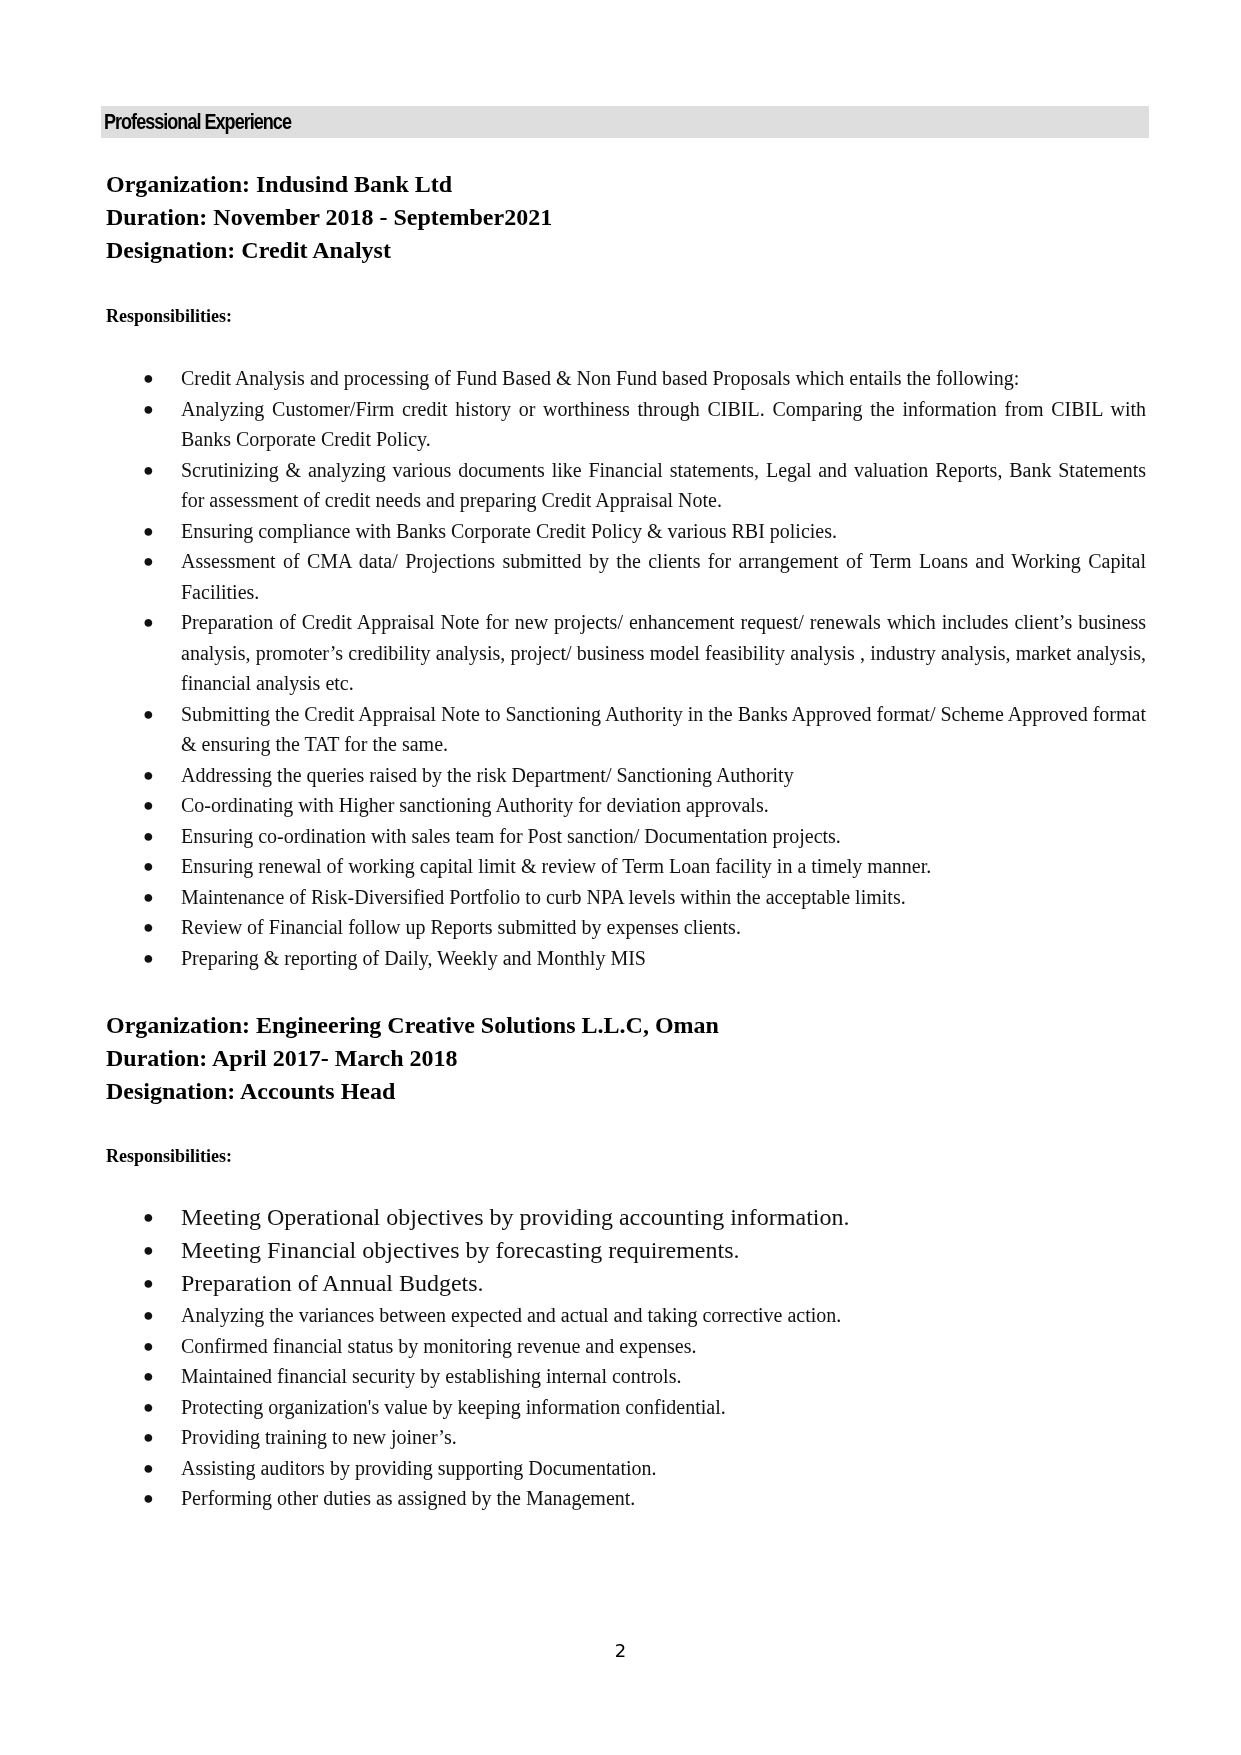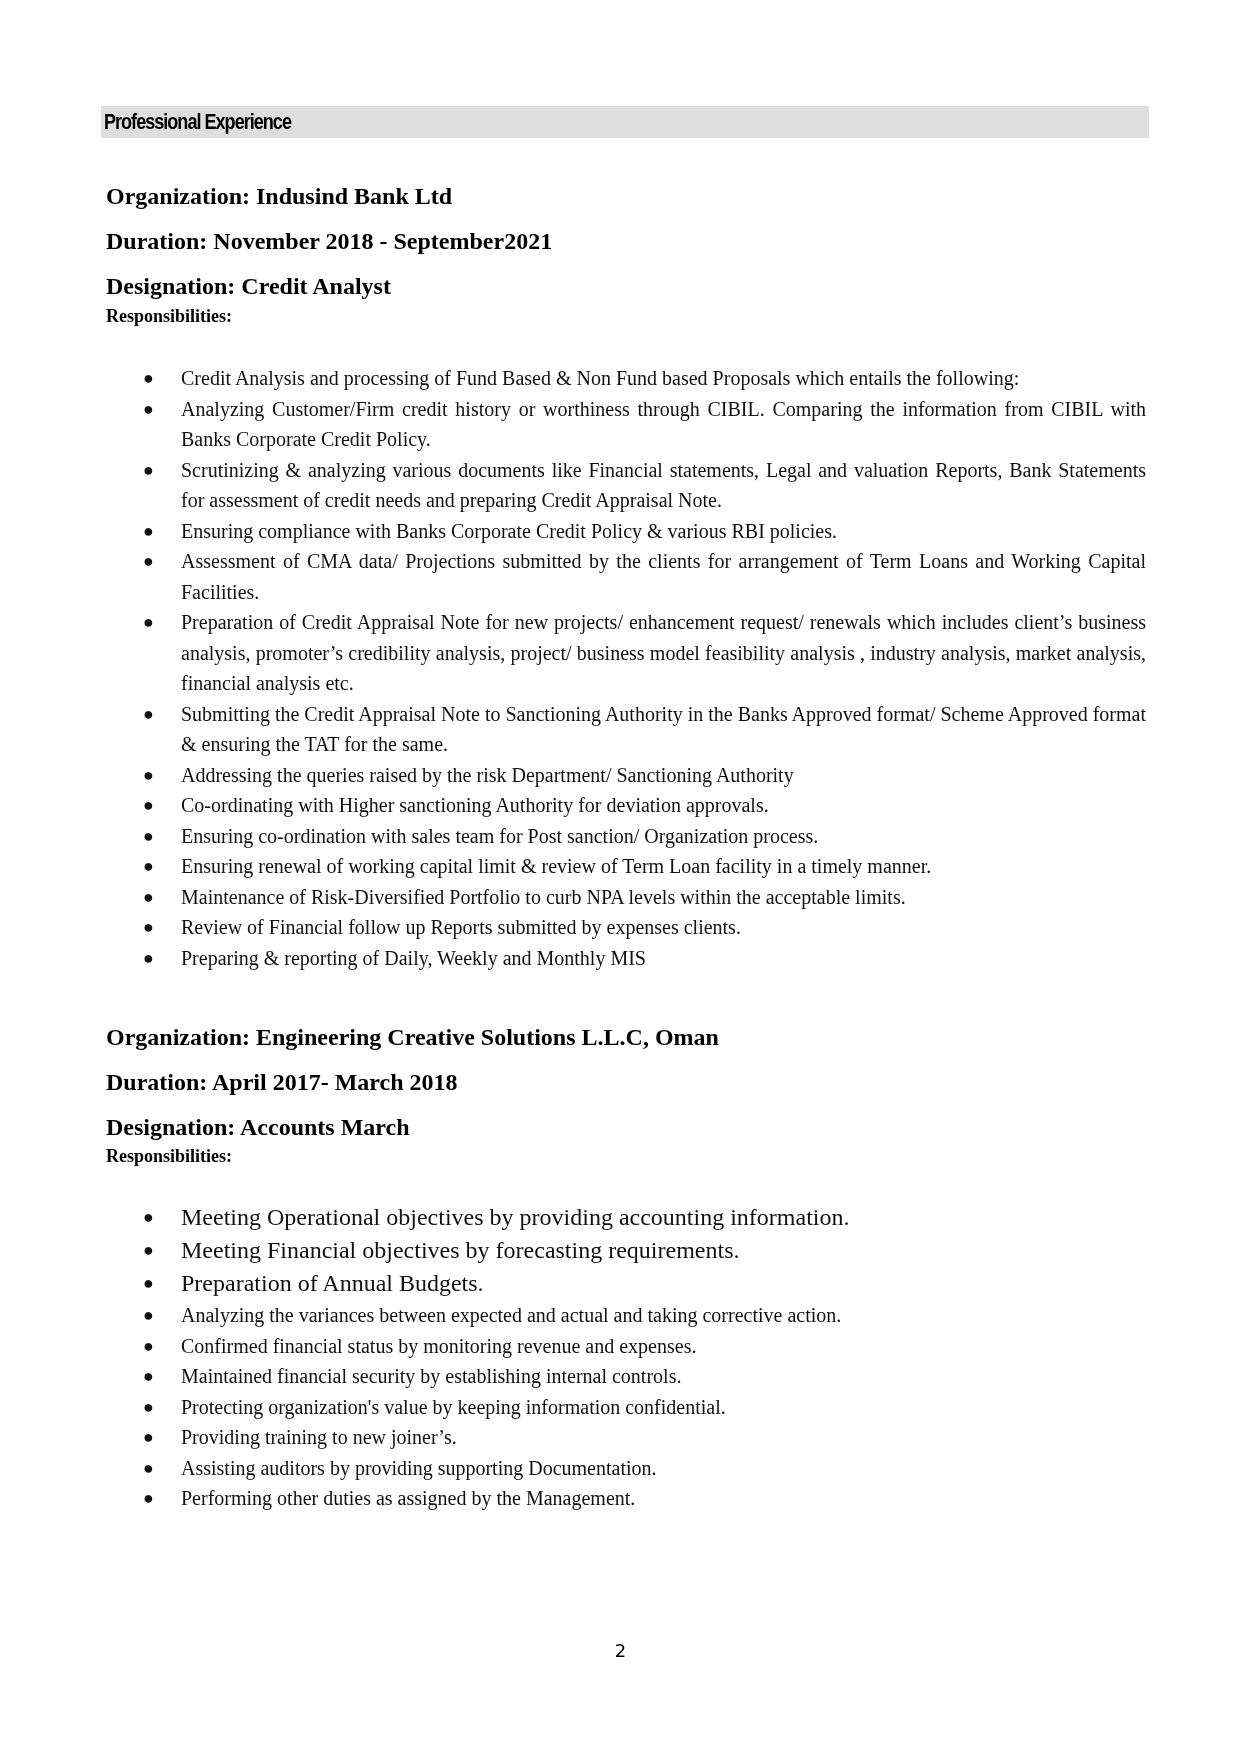--- a/index.html
+++ b/index.html
@@ -8,21 +8,21 @@
   .section-bar {
     position: absolute; left: 101px; top: 106px; width: 1048px; height: 32px;
     background: #dedede;
   }
   .section-title {
     position: absolute; left: 104px; top: 106px; height: 32px; line-height: 32px;
     font-family: "Liberation Sans", sans-serif; font-weight: bold; font-size: 22px;
     letter-spacing: -1.2px; transform: scaleX(0.82); transform-origin: left center;
   }
   .org-block { position: absolute; left: 106px; font-family: "Liberation Serif", serif; font-weight: bold; font-size: 24px; line-height: 33px; }
-  .org-block div { white-space: nowrap; margin-top: 12px; }
+  .org-block div { white-space: nowrap; }
   .resp-label { position: absolute; left: 106px; font-family: "Liberation Serif", serif; font-weight: bold; font-size: 18px; }
   ul.resp { position: absolute; left: 106px; width: 1040px; margin: 0; padding: 0; list-style: none;
     font-family: "Liberation Serif", serif; color: #111; }
   ul.resp li { position: relative; padding-left: 75px; text-align: justify; }
   ul.resp li .bullet { position: absolute; left: 37px; top: 0; }
   ul.r1 { font-size: 20px; line-height: 30.5px; }
   ul.r1 li .bullet { font-size: 18px; }
   ul.r2 li { font-size: 20px; line-height: 30.5px; }
   ul.r2 li.big { font-size: 24px; line-height: 33px; }
   ul.r2 li .bullet { font-size: 18px; }
@@ -47,31 +47,31 @@
   <ul class="resp r1" id="list-0" style="top:363px;">
       <li><span class="bullet">●</span><span>Credit Analysis and processing of Fund Based &amp; Non Fund based Proposals which entails the following:</span></li>
       <li><span class="bullet">●</span><span>Analyzing Customer/Firm credit history or worthiness through CIBIL. Comparing the information from CIBIL with Banks Corporate Credit Policy.</span></li>
       <li><span class="bullet">●</span><span>Scrutinizing &amp; analyzing various documents like Financial statements, Legal and valuation Reports, Bank Statements for assessment of credit needs and preparing Credit Appraisal Note.</span></li>
       <li><span class="bullet">●</span><span>Ensuring compliance with Banks Corporate Credit Policy &amp; various RBI policies.</span></li>
       <li><span class="bullet">●</span><span>Assessment of CMA data/ Projections submitted by the clients for arrangement of Term Loans and Working Capital Facilities.</span></li>
       <li><span class="bullet">●</span><span>Preparation of Credit Appraisal Note for new projects/ enhancement request/ renewals which includes client’s business analysis, promoter’s credibility analysis, project/ business model feasibility analysis , industry analysis, market analysis, financial analysis etc.</span></li>
       <li><span class="bullet">●</span><span>Submitting the Credit Appraisal Note to Sanctioning Authority in the Banks Approved format/ Scheme Approved format &amp; ensuring the TAT for the same.</span></li>
       <li><span class="bullet">●</span><span>Addressing the queries raised by the risk Department/ Sanctioning Authority</span></li>
       <li><span class="bullet">●</span><span>Co-ordinating with Higher sanctioning Authority for deviation approvals.</span></li>
-      <li><span class="bullet">●</span><span>Ensuring co-ordination with sales team for Post sanction/ Organization process.</span></li>
+      <li><span class="bullet">●</span><span>Ensuring co-ordination with sales team for Post sanction/ Documentation projects.</span></li>
       <li><span class="bullet">●</span><span>Ensuring renewal of working capital limit &amp; review of Term Loan facility in a timely manner.</span></li>
       <li><span class="bullet">●</span><span>Maintenance of Risk-Diversified Portfolio to curb NPA levels within the acceptable limits.</span></li>
       <li><span class="bullet">●</span><span>Review of Financial follow up Reports submitted by expenses clients.</span></li>
       <li><span class="bullet">●</span><span>Preparing &amp; reporting of Daily, Weekly and Monthly MIS</span></li>
     </ul>
 
   <div class="org-block" style="top:1009px;">
     <div>Organization: Engineering Creative Solutions L.L.C, Oman</div>
     <div>Duration: April 2017- March 2018</div>
-    <div>Designation: Accounts March</div>
+    <div>Designation: Accounts Head</div>
   </div>
   <div class="resp-label" style="top:1146px;">Responsibilities:</div>
 
   <ul class="resp r2" id="list-1" style="top:1201px;">
       <li class="big"><span class="bullet">●</span><span>Meeting Operational objectives by providing accounting information.</span></li>
       <li class="big"><span class="bullet">●</span><span>Meeting Financial objectives by forecasting requirements.</span></li>
       <li class="big"><span class="bullet">●</span><span>Preparation of Annual Budgets.</span></li>
       <li><span class="bullet">●</span><span>Analyzing the variances between expected and actual and taking corrective action.</span></li>
       <li><span class="bullet">●</span><span>Confirmed financial status by monitoring revenue and expenses.</span></li>
       <li><span class="bullet">●</span><span>Maintained financial security by establishing internal controls.</span></li>

